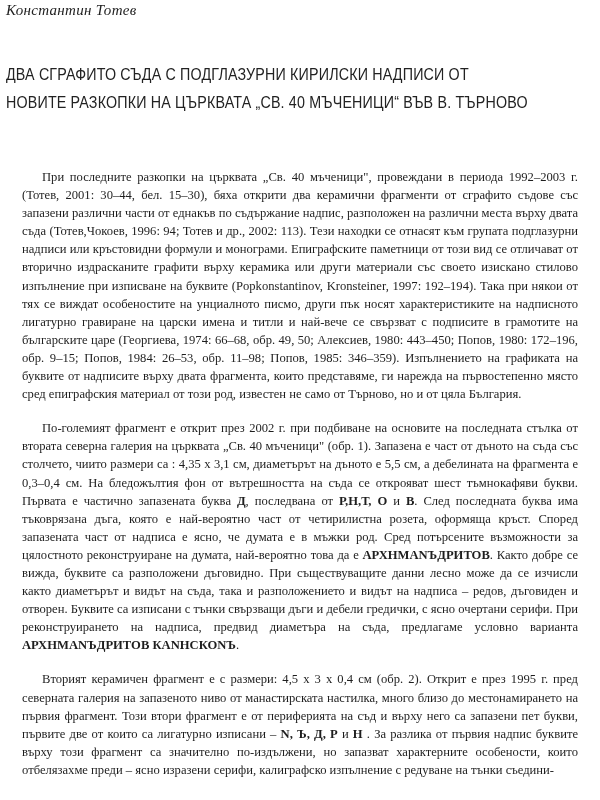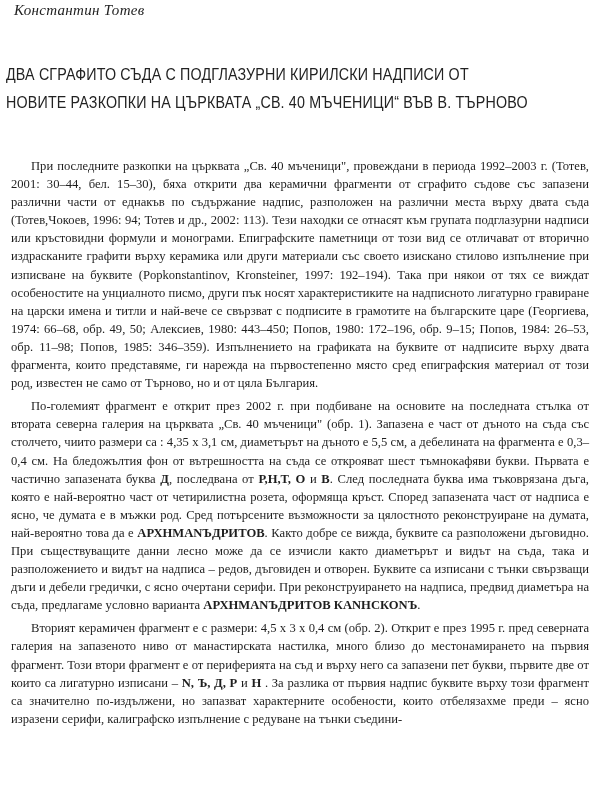--- a/index.html
+++ b/index.html
@@ -3,38 +3,38 @@
   <meta charset="utf-8">
   <style>
     html, body { margin: 0; padding: 0; }
     body {
       width: 600px; height: 800px; overflow: hidden;
       background: #ffffff; color: #1a1a1a;
       font-family: "Liberation Serif", "DejaVu Serif", serif;
       position: relative;
     }
     .author {
-      position: absolute; left: 14px; top: 2px;
+      position: absolute; left: 6px; top: 2px;
       font-style: italic; font-size: 15px; color: #222;
       letter-spacing: 0.3px;
     }
     .title {
       position: absolute; left: 6px; top: 61px; width: 592px;
       font-family: "Liberation Sans Narrow", "Liberation Sans", sans-serif;
       font-size: 17px; line-height: 28px; color: #222;
       transform: scaleX(0.84); transform-origin: left top;
       white-space: nowrap; letter-spacing: 0.2px;
     }
     .title div { width: 705px; }
     .body {
       position: absolute; left: 6px; top: 152px; width: 588px;
       font-size: 12.6px; line-height: 18.1px; color: #1e1e1e;
       text-align: justify;
     }
-    .body p { margin: 5px; text-indent: 0; }
+    .body p { margin: 16px; text-indent: 0; }
     .body p.indent { text-indent: 20px; }
     .b { font-weight: bold; }
     .footer {
       position: absolute; right: 6px; top: 765px;
       display: flex; align-items: center; gap: 10px; margin-top: 48px;
     }
     .footer-text {
       font-family: "Liberation Sans", sans-serif;
       font-size: 9.5px; line-height: 13px; color: #333;
       text-align: right; letter-spacing: 0.1px;

